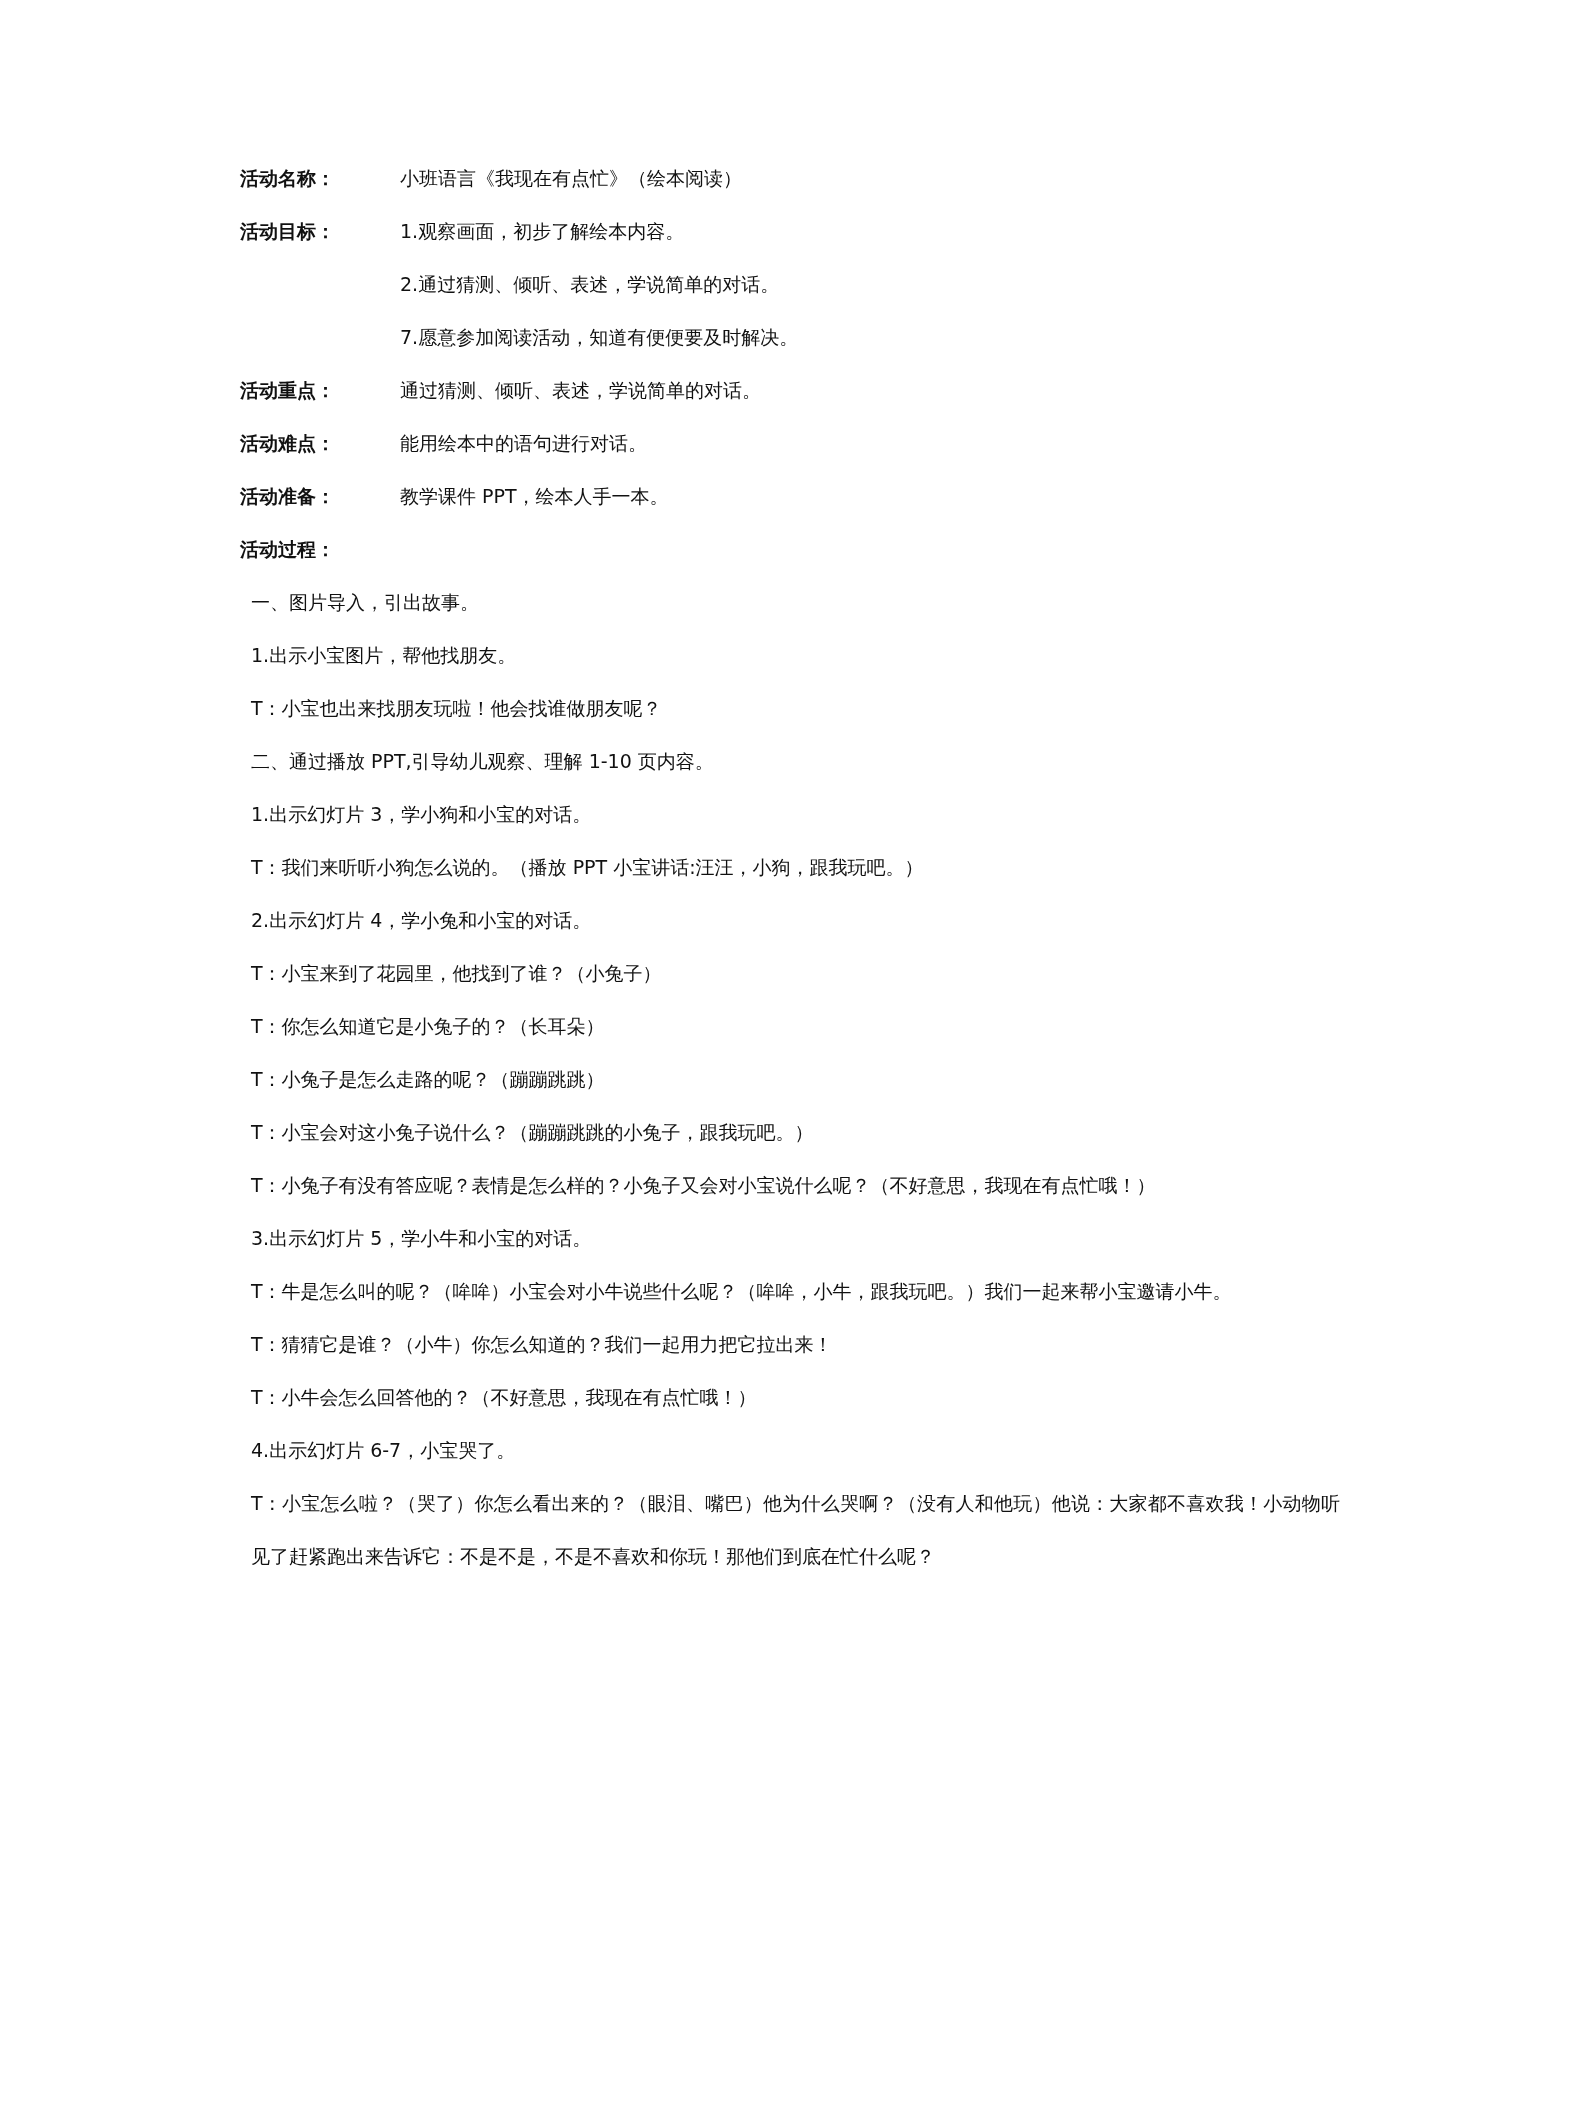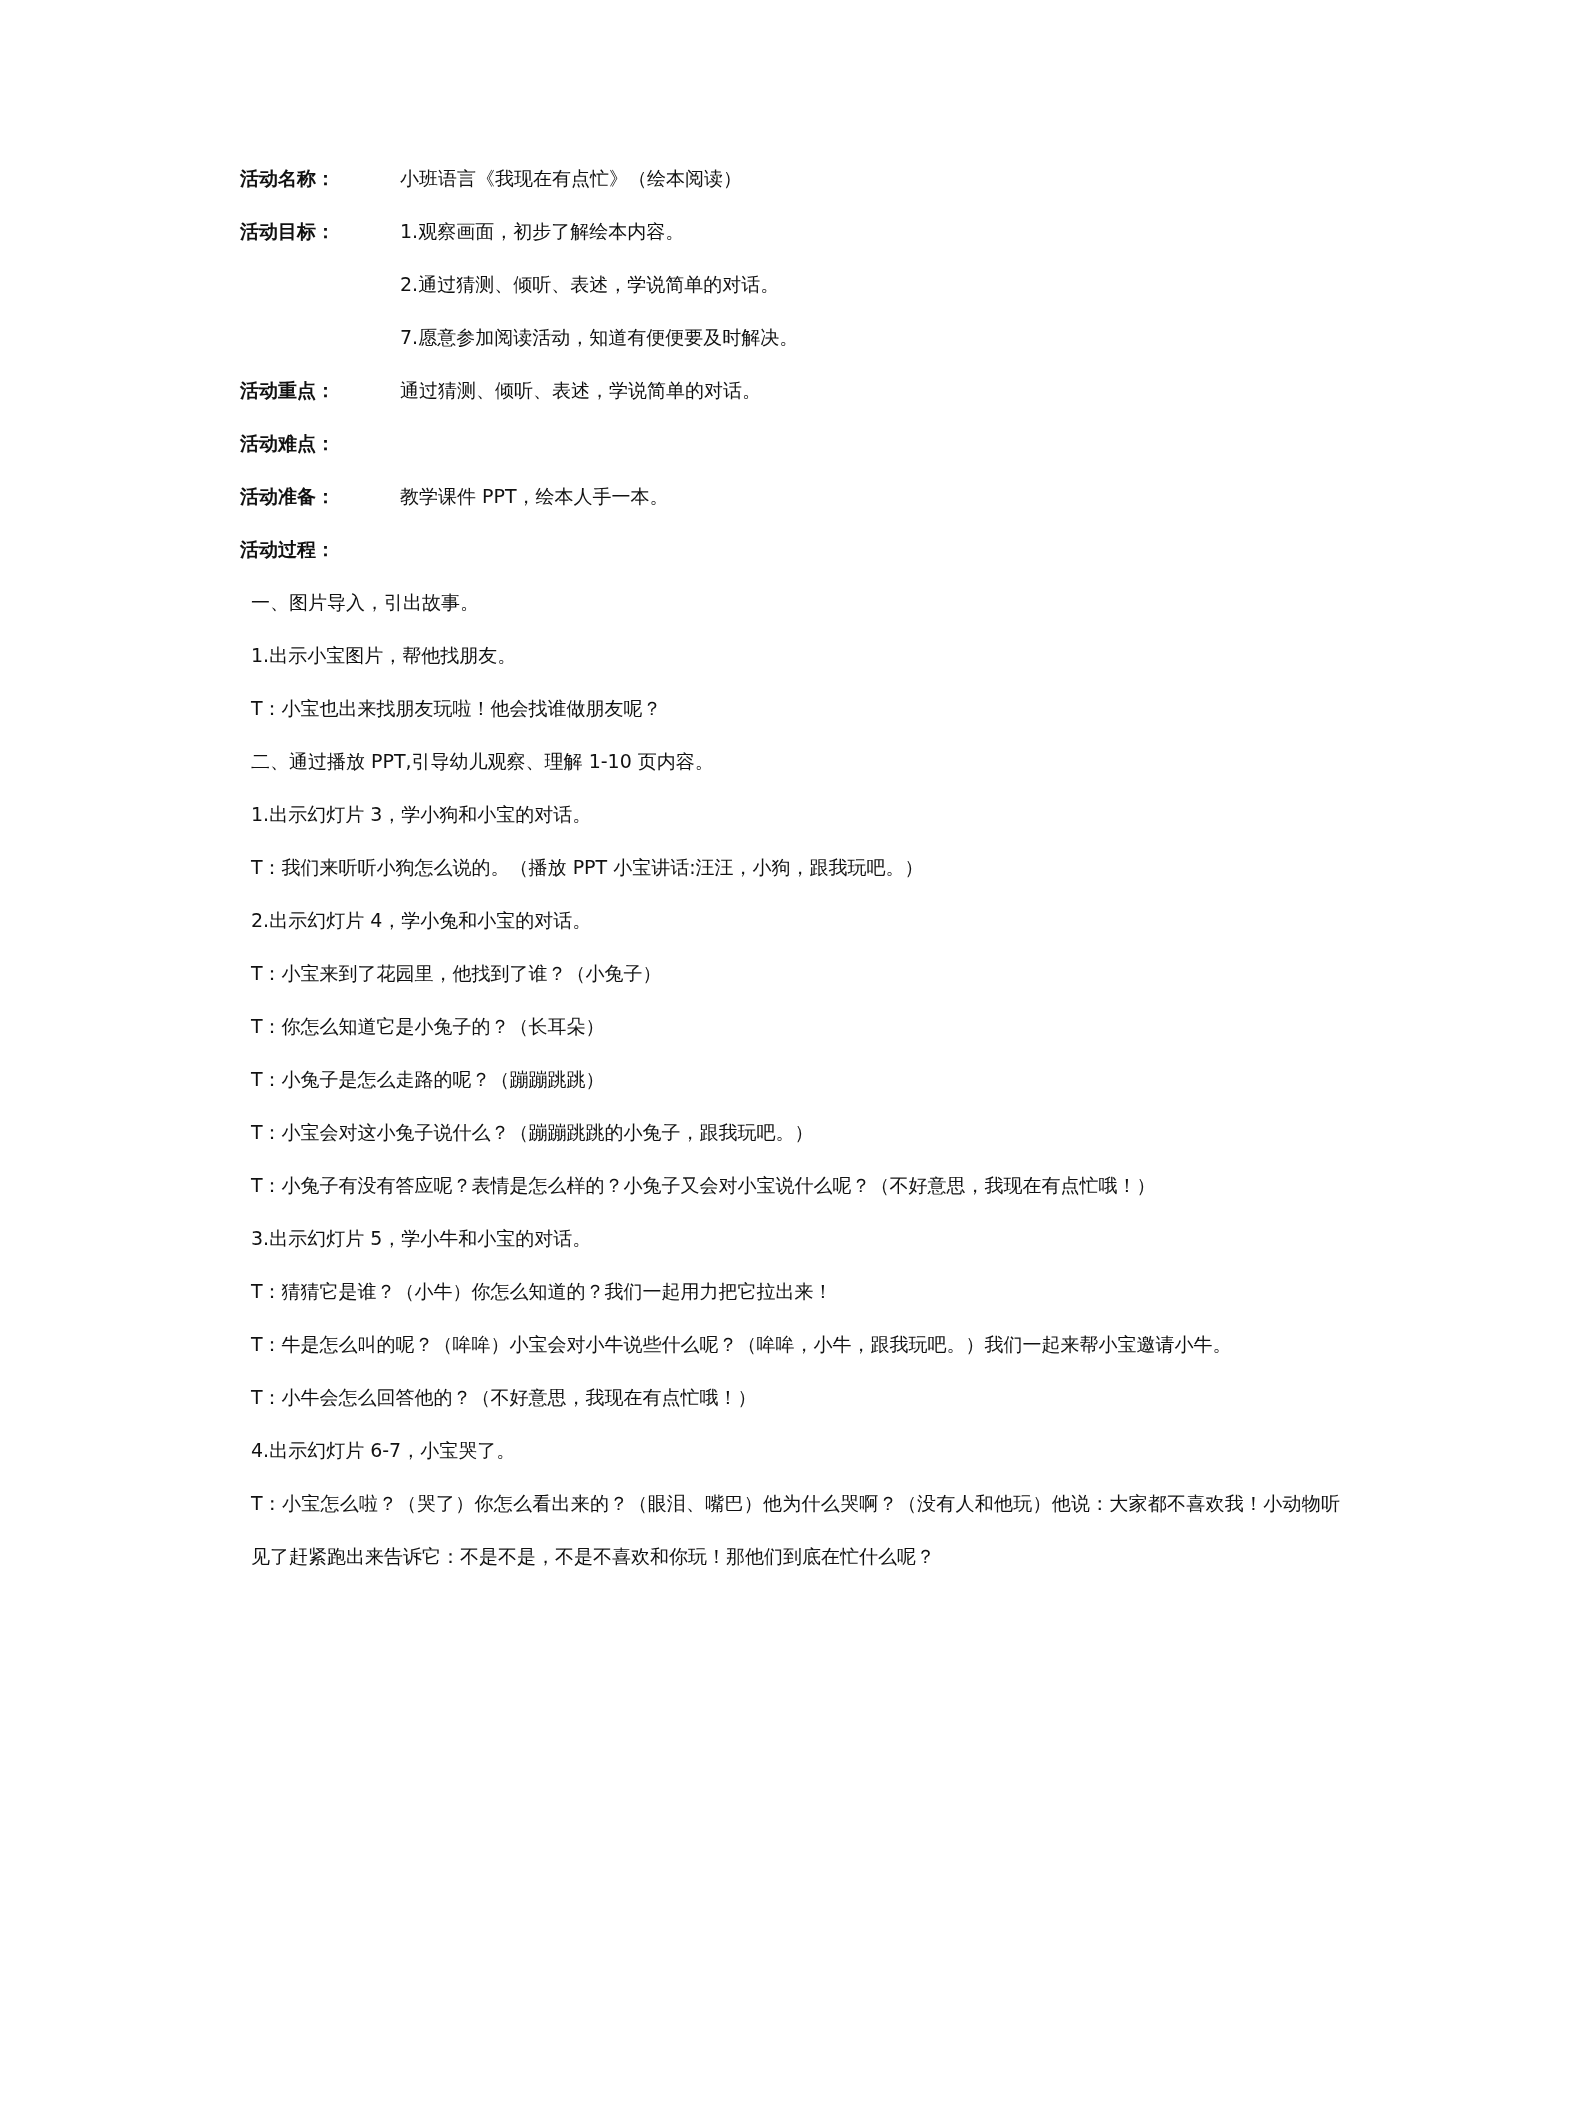--- a/index.html
+++ b/index.html
@@ -39,20 +39,21 @@
   <div class="row indent">
     <span>7.愿意参加阅读活动，知道有便便要及时解决。</span>
   </div>
 
   <div class="row">
     <span class="label">活动重点：</span>
     <span class="val">通过猜测、倾听、表述，学说简单的对话。</span>
   </div>
   <div class="row">
     <span class="label">活动难点：</span>
+    <span class="val">能用绘本中的语句进行对话。</span>
   </div>
   <div class="row">
     <span class="label">活动准备：</span>
     <span class="val">教学课件 PPT，绘本人手一本。</span>
   </div>
   <div class="row">
     <span class="label">活动过程：</span>
   </div>
 
   <div class="p para">一、图片导入，引出故事。</div>
@@ -61,18 +62,18 @@
   <div class="p para">二、通过播放 PPT,引导幼儿观察、理解 1-10 页内容。</div>
   <div class="p para">1.出示幻灯片 3，学小狗和小宝的对话。</div>
   <div class="p para">T：我们来听听小狗怎么说的。（播放 PPT 小宝讲话:汪汪，小狗，跟我玩吧。）</div>
   <div class="p para">2.出示幻灯片 4，学小兔和小宝的对话。</div>
   <div class="p para">T：小宝来到了花园里，他找到了谁？（小兔子）</div>
   <div class="p para">T：你怎么知道它是小兔子的？（长耳朵）</div>
   <div class="p para">T：小兔子是怎么走路的呢？（蹦蹦跳跳）</div>
   <div class="p para">T：小宝会对这小兔子说什么？（蹦蹦跳跳的小兔子，跟我玩吧。）</div>
   <div class="p para">T：小兔子有没有答应呢？表情是怎么样的？小兔子又会对小宝说什么呢？（不好意思，我现在有点忙哦！）</div>
   <div class="p para">3.出示幻灯片 5，学小牛和小宝的对话。</div>
+  <div class="p para">T：牛是怎么叫的呢？（哞哞）小宝会对小牛说些什么呢？（哞哞，小牛，跟我玩吧。）我们一起来帮小宝邀请小牛。</div>
   <div class="p para">T：猜猜它是谁？（小牛）你怎么知道的？我们一起用力把它拉出来！</div>
-  <div class="p para">T：牛是怎么叫的呢？（哞哞）小宝会对小牛说些什么呢？（哞哞，小牛，跟我玩吧。）我们一起来帮小宝邀请小牛。</div>
   <div class="p para">T：小牛会怎么回答他的？（不好意思，我现在有点忙哦！）</div>
   <div class="p para">4.出示幻灯片 6-7，小宝哭了。</div>
   <div class="p para">T：小宝怎么啦？（哭了）你怎么看出来的？（眼泪、嘴巴）他为什么哭啊？（没有人和他玩）他说：大家都不喜欢我！小动物听见了赶紧跑出来告诉它：不是不是，不是不喜欢和你玩！那他们到底在忙什么呢？</div>
 </div>
 
 </body></html>

